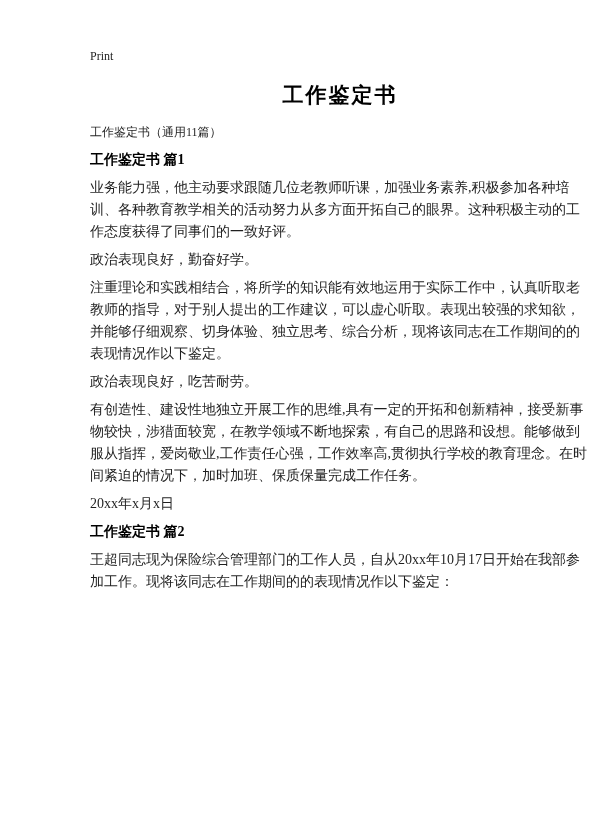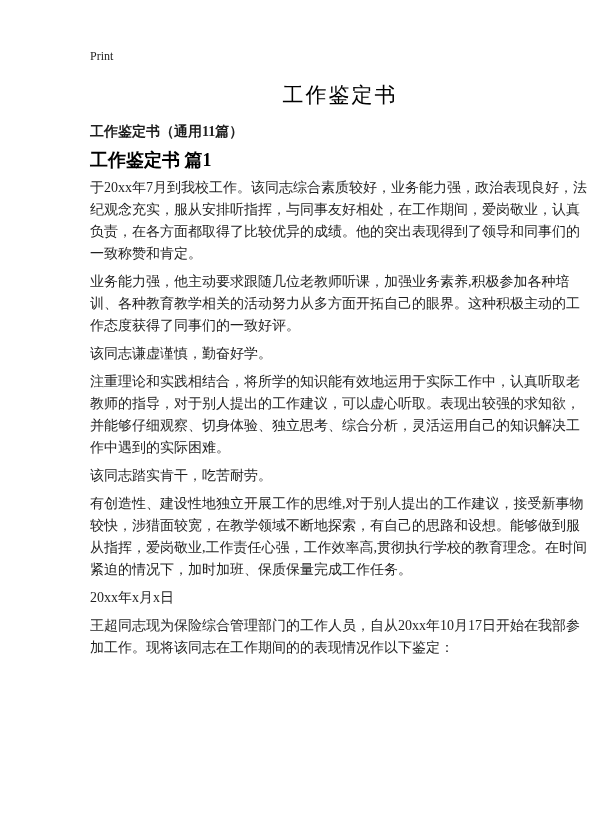--- a/index.html
+++ b/index.html
@@ -26,34 +26,33 @@
     font-size: 12px;
     line-height: 15px;
     margin: 0;
     color: #1f1f1f;
     cursor: pointer;
     display: inline-block;
   }
   h1.doc-title {
     font-size: 21px;
     line-height: 31px;
-    font-weight: normal;
+    font-weight: bold;
     text-align: center;
     margin: 16px 0 10px 0;
     color: #000000;
     letter-spacing: 2px;
   }
   p.subtitle {
-    font-size: 14px;
+    font-size: 12px;
     line-height: 22px;
     margin: 6px 0;
-    font-weight: bold;
   }
   h2.section-heading {
-    font-size: 18px;
+    font-size: 14px;
     line-height: 22px;
     font-weight: bold;
     margin: 6px 0;
     color: #000000;
   }
   p.para {
     font-size: 14px;
     line-height: 22px;
     margin: 6px 0;
     text-align: left;
@@ -66,32 +65,32 @@
 <div class="page">
 
   <span class="print-link">Print</span>
 
   <h1 class="doc-title">工作鉴定书</h1>
 
   <p class="subtitle">工作鉴定书（通用11篇）</p>
 
   <h2 class="section-heading">工作鉴定书 篇1</h2>
 
-  <p class="para">于20xx年7月到我校工作。该同志综合素质较好，业务能力强，政治表现良好，法纪观念充实，服从安排听指挥，与同事友好相处，在工作期间，爱岗敬业，认真负责，在各方面都取得了比较优异的成绩。他的突出表现得到了领导和同事们的一致称赞和肯定。</p>
 
 
   <p class="para">业务能力强，他主动要求跟随几位老教师听课，加强业务素养,积极参加各种培训、各种教育教学相关的活动努力从多方面开拓自己的眼界。这种积极主动的工作态度获得了同事们的一致好评。</p>
 
-  <p class="para">该同志谦虚谨慎，勤奋好学。</p>
+  <p class="para">政治表现良好，勤奋好学。</p>
 
-  <p class="para">注重理论和实践相结合，将所学的知识能有效地运用于实际工作中，认真听取老教师的指导，对于别人提出的工作建议，可以虚心听取。表现出较强的求知欲，并能够仔细观察、切身体验、独立思考、综合分析，灵活运用自己的知识解决工作中遇到的实际困难。</p>
+  <p class="para">注重理论和实践相结合，将所学的知识能有效地运用于实际工作中，认真听取老教师的指导，对于别人提出的工作建议，可以虚心听取。表现出较强的求知欲，并能够仔细观察、切身体验、独立思考、综合分析，现将该同志在工作期间的的表现情况作以下鉴定。</p>
 
-  <p class="para">该同志踏实肯干，吃苦耐劳。</p>
+  <p class="para">政治表现良好，吃苦耐劳。</p>
 
-  <p class="para">有创造性、建设性地独立开展工作的思维,对于别人提出的工作建议，接受新事物较快，涉猎面较宽，在教学领域不断地探索，有自己的思路和设想。能够做到服从指挥，爱岗敬业,工作责任心强，工作效率高,贯彻执行学校的教育理念。在时间紧迫的情况下，加时加班、保质保量完成工作任务。</p>
+  <p class="para">有创造性、建设性地独立开展工作的思维,具有一定的开拓和创新精神，接受新事物较快，涉猎面较宽，在教学领域不断地探索，有自己的思路和设想。能够做到服从指挥，爱岗敬业,工作责任心强，工作效率高,贯彻执行学校的教育理念。在时间紧迫的情况下，加时加班、保质保量完成工作任务。</p>
 
 
   <p class="para">20xx年x月x日</p>
 
+  <h2 class="section-heading">工作鉴定书 篇2</h2>
 
   <p class="para">王超同志现为保险综合管理部门的工作人员，自从20xx年10月17日开始在我部参加工作。现将该同志在工作期间的的表现情况作以下鉴定：</p>
 
 </div>
 
 </body></html>

